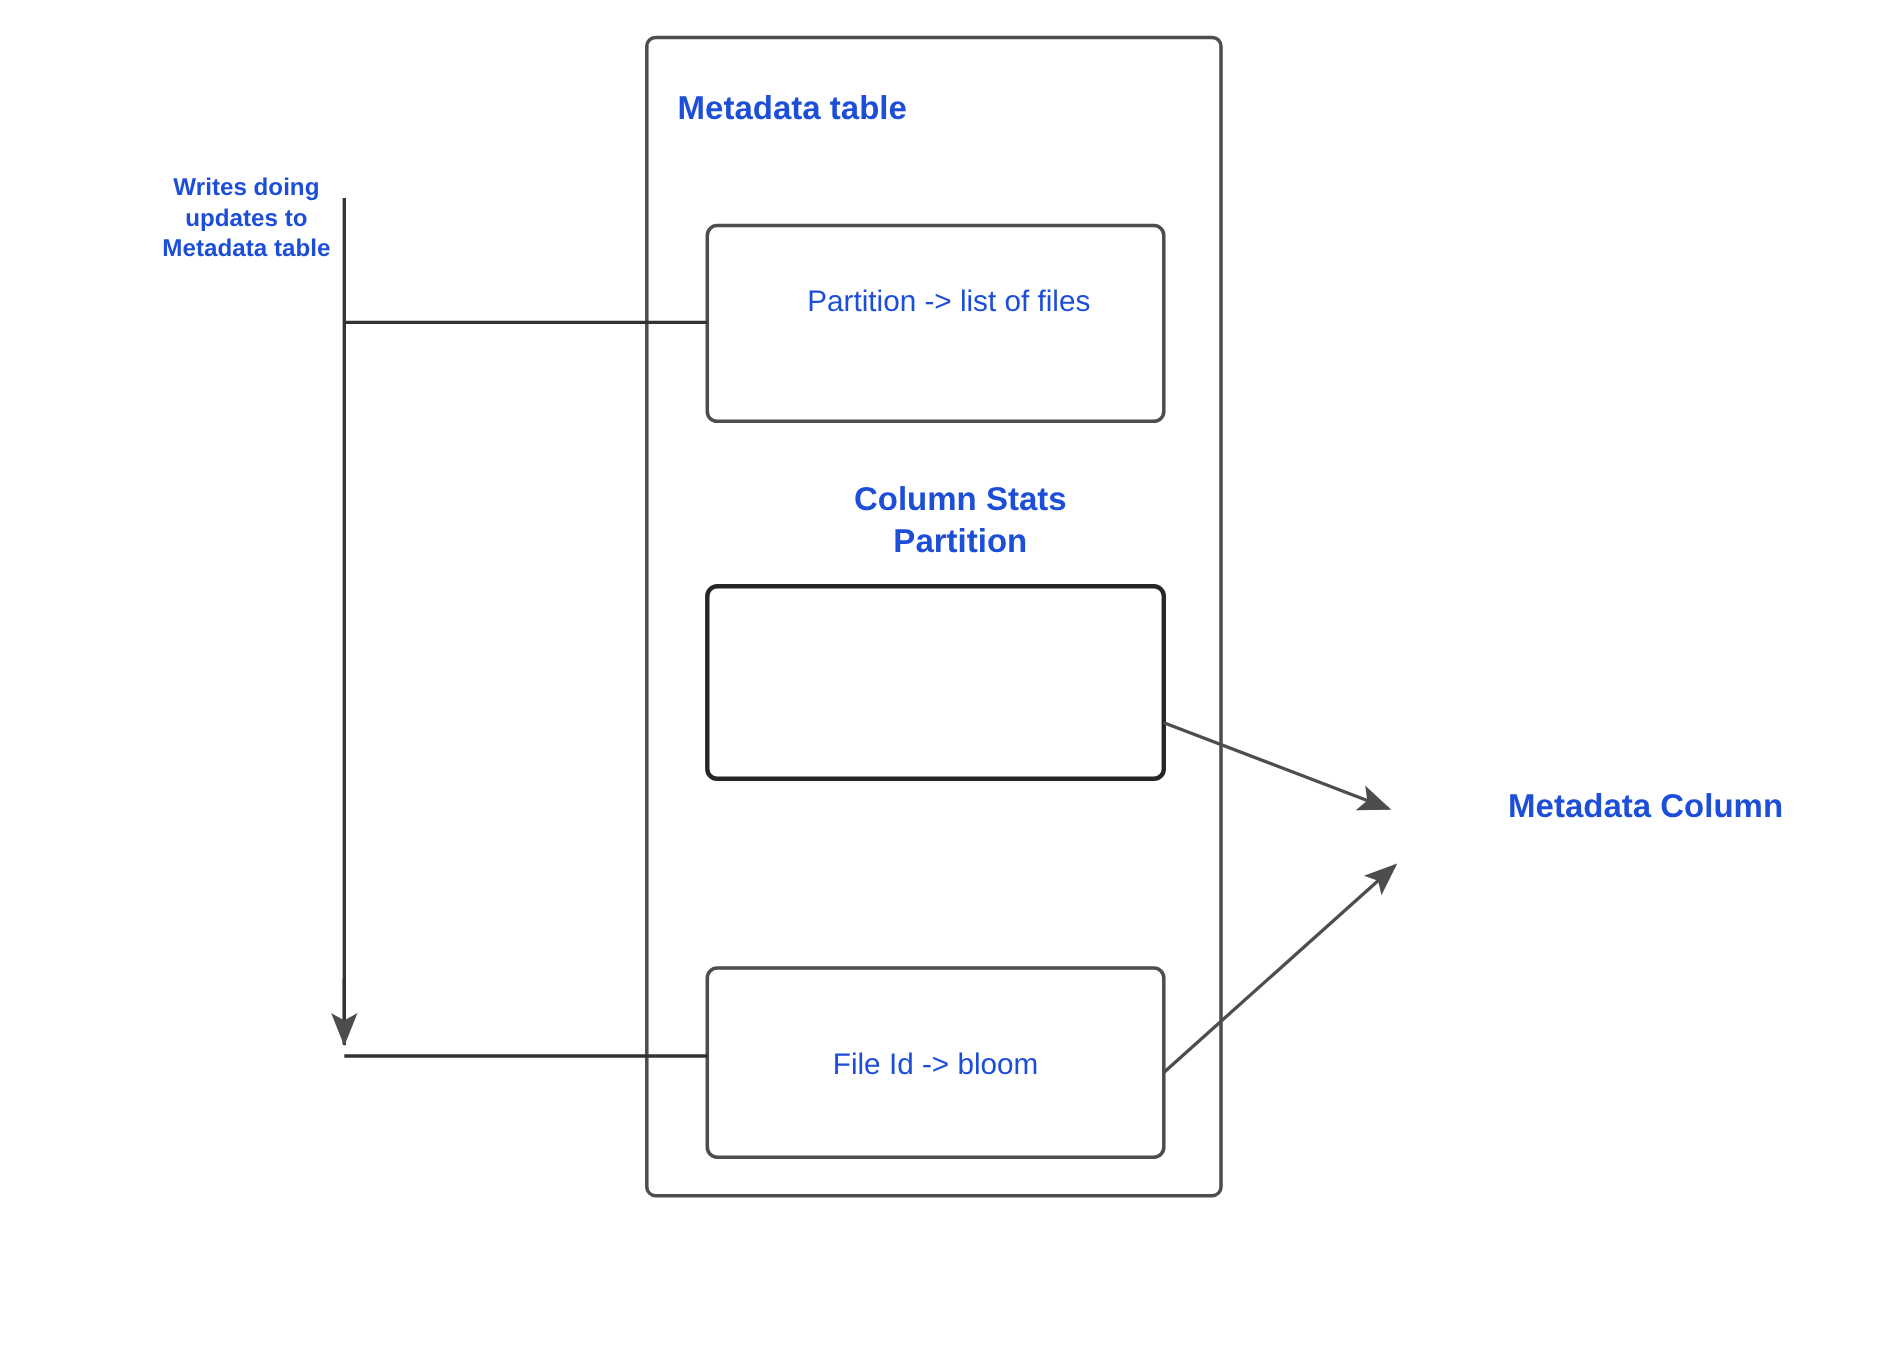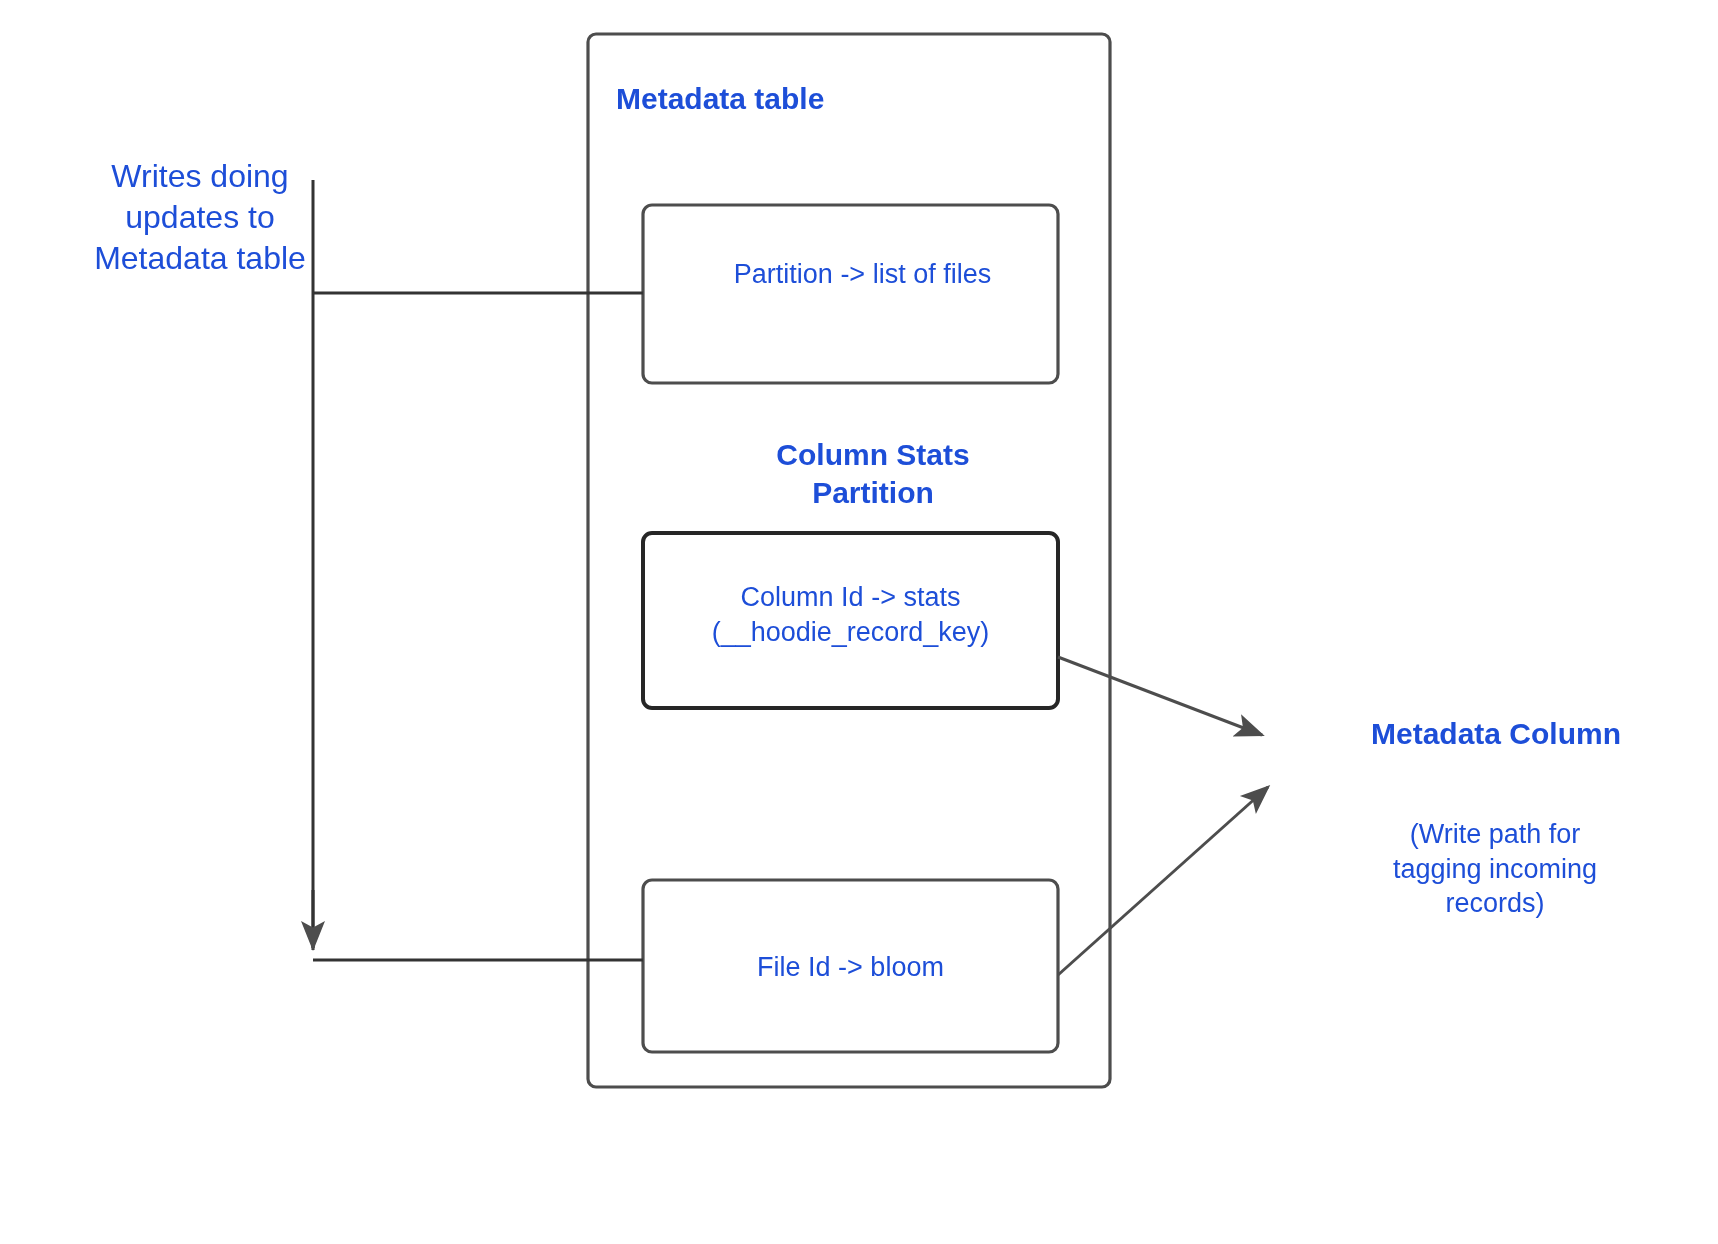--- a/index.html
+++ b/index.html
@@ -27,23 +27,23 @@
     pointer-events: none;
   }
   .lbl {
     position: absolute;
     text-align: center;
     line-height: 1.28;
     white-space: pre-line;
     color: #1d4ed8;
   }
   .lbl-left {
-    font-size: 32px;
-    font-weight: 400;
-    left: 0;
+    font-size: 22px;
+    font-weight: 700;
+    left: 24px;
     top: 156px;
     width: 400px;
   }
   .lbl-outer-title {
     font-size: 30px;
     font-weight: bold;
     left: 616px;
     top: 80px;
     width: 480px;
     text-align: left;
@@ -119,25 +119,20 @@
 Metadata table</div>
 
   <div class="lbl lbl-outer-title">Metadata table</div>
 
 
   <div class="lbl boxtext bt-files" style="left:643px; width:415px;padding-left:12px;">Partition -&gt; list of files</div>
 
   <div class="lbl sec-title sec-colstats">Column Stats
 Partition</div>
 
-  <div class="lbl boxtext bt-colstats" style="left:643px; width:415px;">Column Id  -&gt; stats
-(__hoodie_record_key)</div>
 
 
   <div class="lbl boxtext bt-bloom" style="left:643px; width:415px;">File Id -&gt; bloom</div>
 
   <div class="lbl lbl-index-title">Metadata Column</div>
 
-  <div class="lbl lbl-index-desc">(Write path for
-tagging incoming
-records)</div>
 
 </div>
 
 </body></html>

